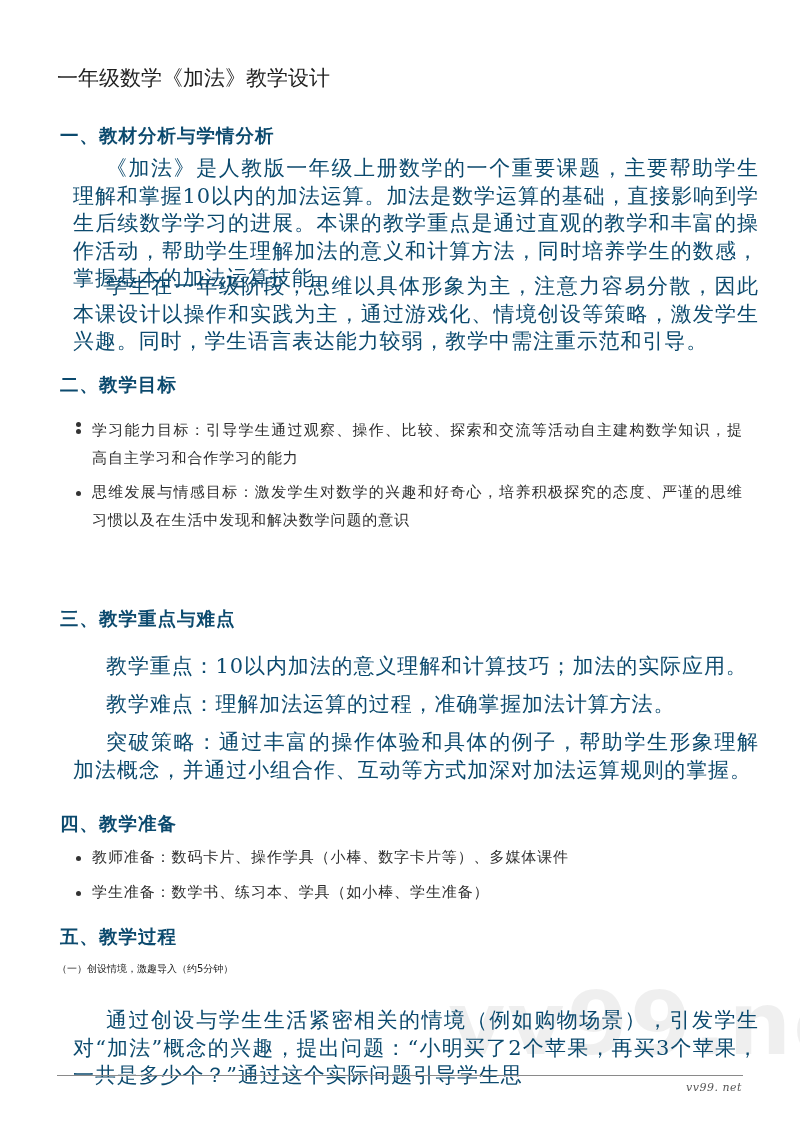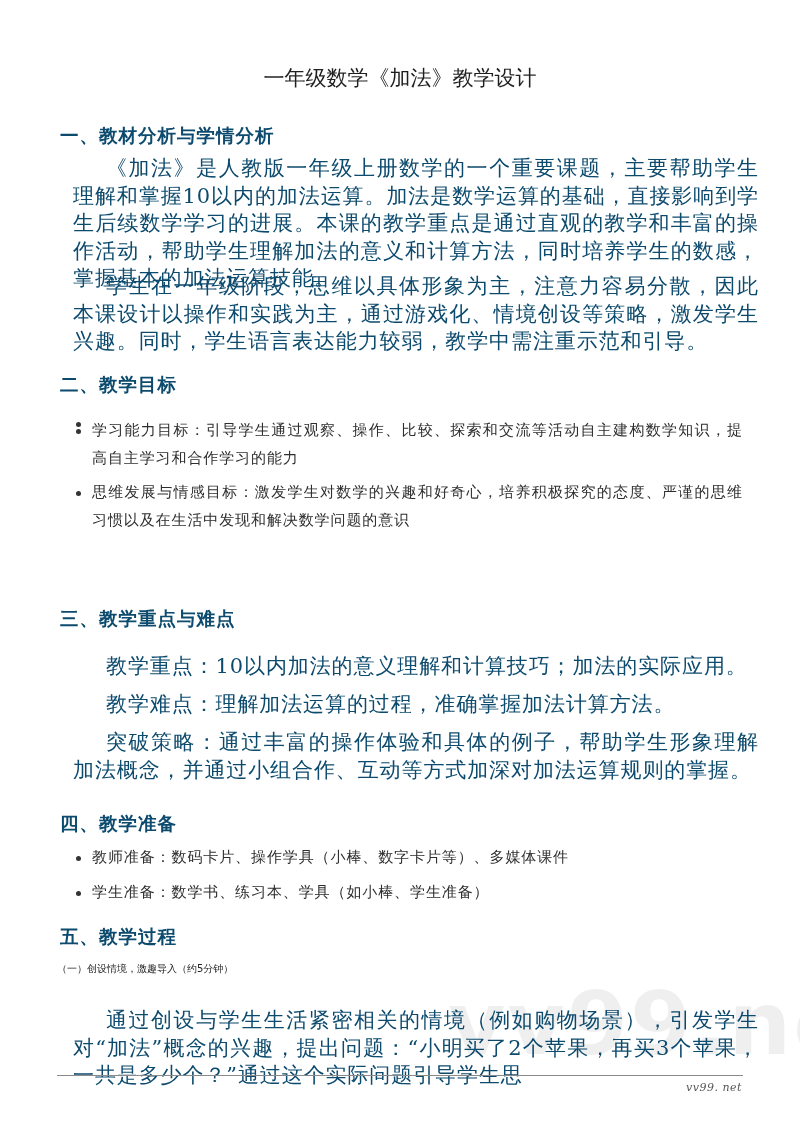--- a/index.html
+++ b/index.html
@@ -4,21 +4,21 @@
   <style>
     html, body { margin: 0; padding: 0; background: #ffffff; }
     body {
       width: 800px; height: 1130px; position: relative; overflow: hidden;
       font-family: "DejaVu Serif", "Liberation Serif", serif;
       color: #2a2a2a;
     }
     .page { position: absolute; left: 57px; top: 0; width: 686px; }
     .title {
       position: absolute; left: 0; width: 686px; top: 64px;
-      text-align: center; font-family: "DejaVu Sans", "Liberation Sans", sans-serif;
+      font-family: "DejaVu Sans", "Liberation Sans", sans-serif;
       font-size: 21px; font-weight: normal; color: #1f1f1f; letter-spacing: 0px;
     }
     .h1 {
       position: absolute; left: 3px; font-family: "DejaVu Sans", "Liberation Sans", sans-serif;
       font-weight: bold; font-size: 18.5px; color: #0c4a6e; letter-spacing: 1px;
     }
     .h2 {
       position: absolute; left: 0; font-family: "DejaVu Sans", "Liberation Sans", sans-serif;
       font-weight: normal; font-size: 10px; color: #222;
     }

